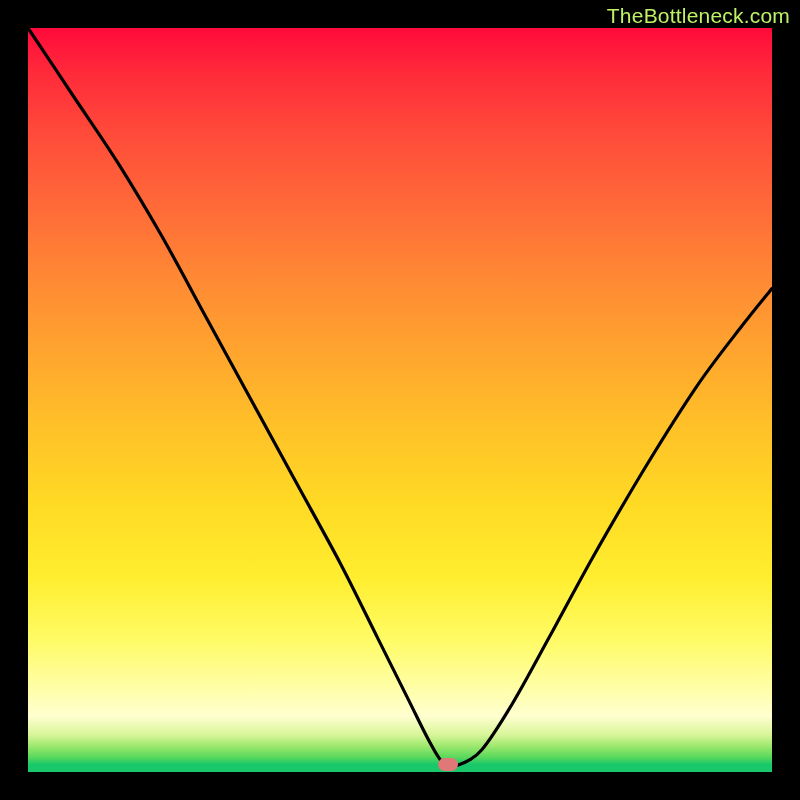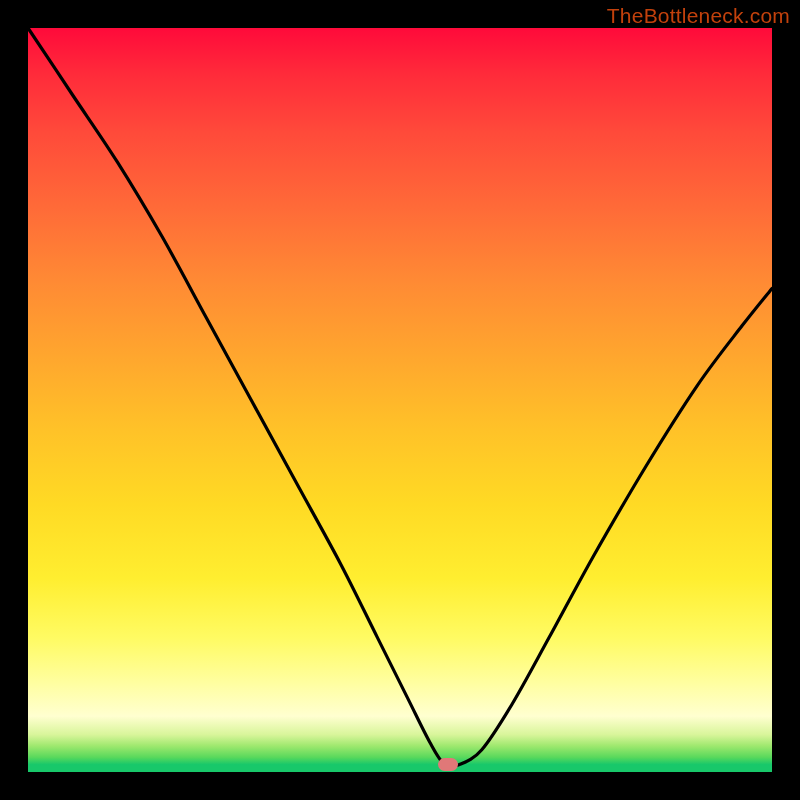--- a/index.html
+++ b/index.html
@@ -42,21 +42,21 @@
       #9ee86e 96.5%,
       #5ad95c 98%,
       #18c86a 99%,
       #18c86a 100%
     );
   }
   .watermark {
     position: absolute;
     top: 4px;
     right: 10px;
-    color: #c2410c;
+    color: #bef264;
     font-size: 21px;
     font-weight: 400;
     letter-spacing: 0.2px;
     user-select: none;
   }
   svg.curve {
     position: absolute;
     left: 0;
     top: 0;
     width: 744px;

